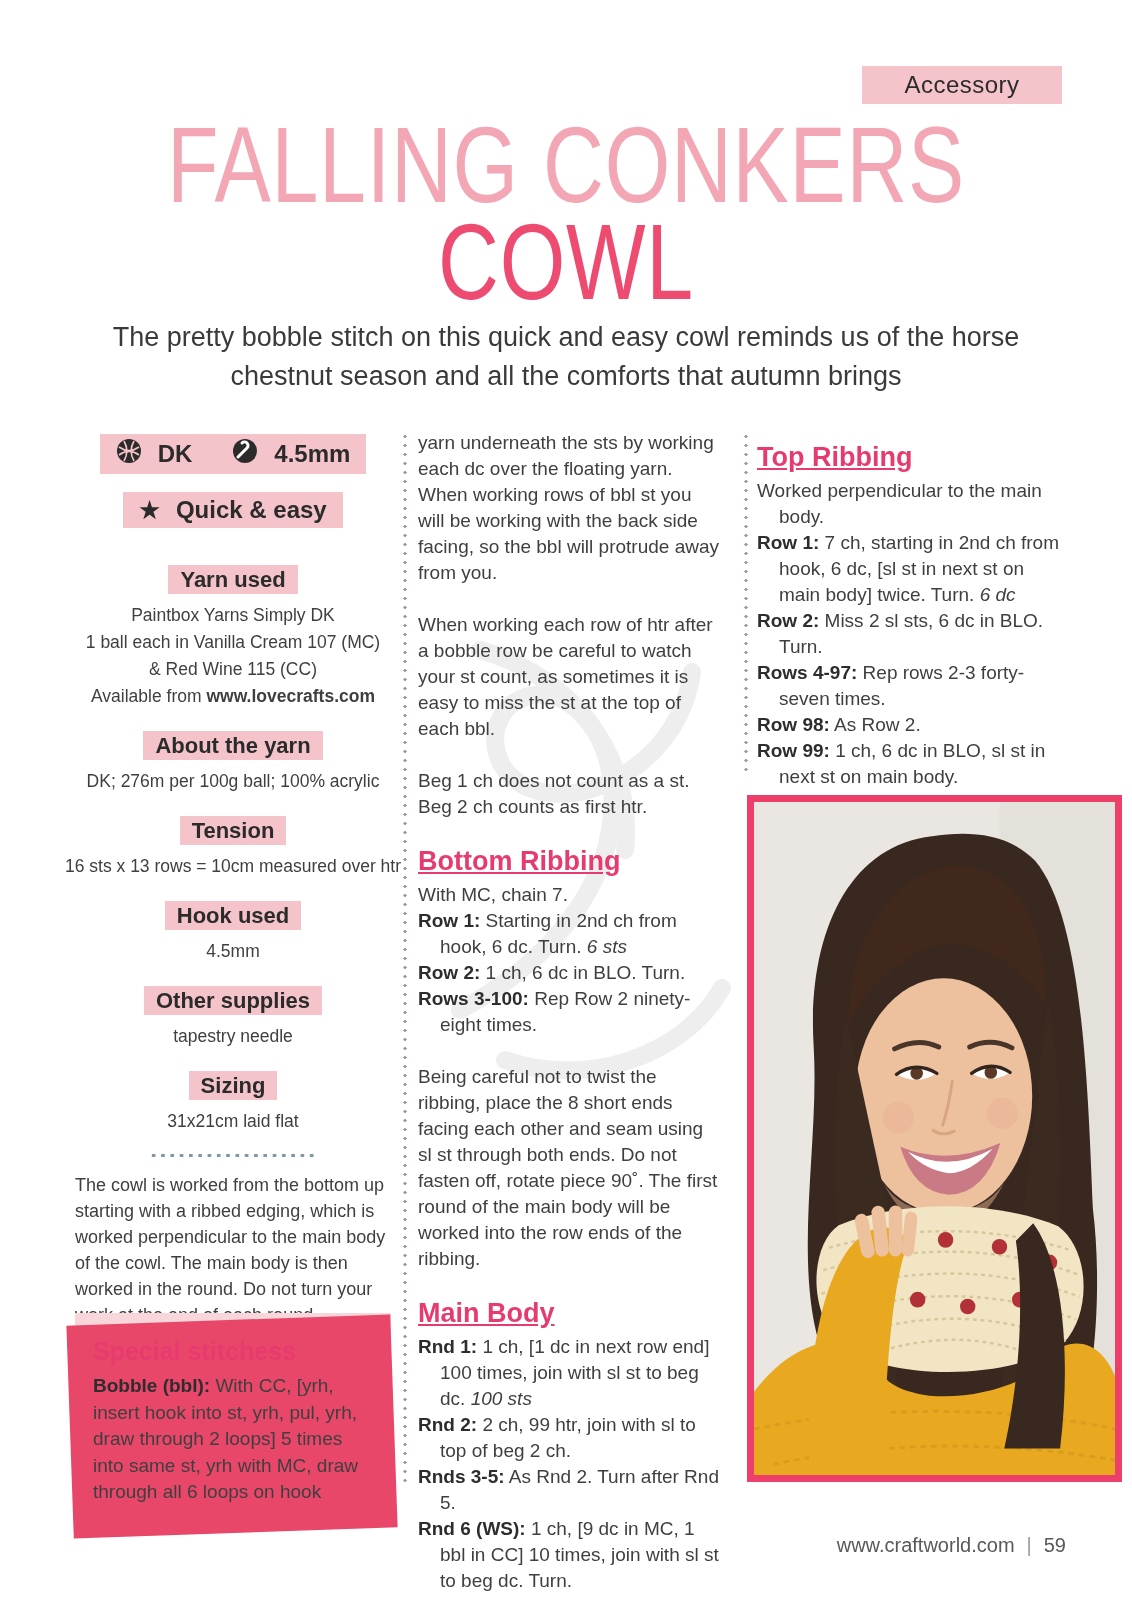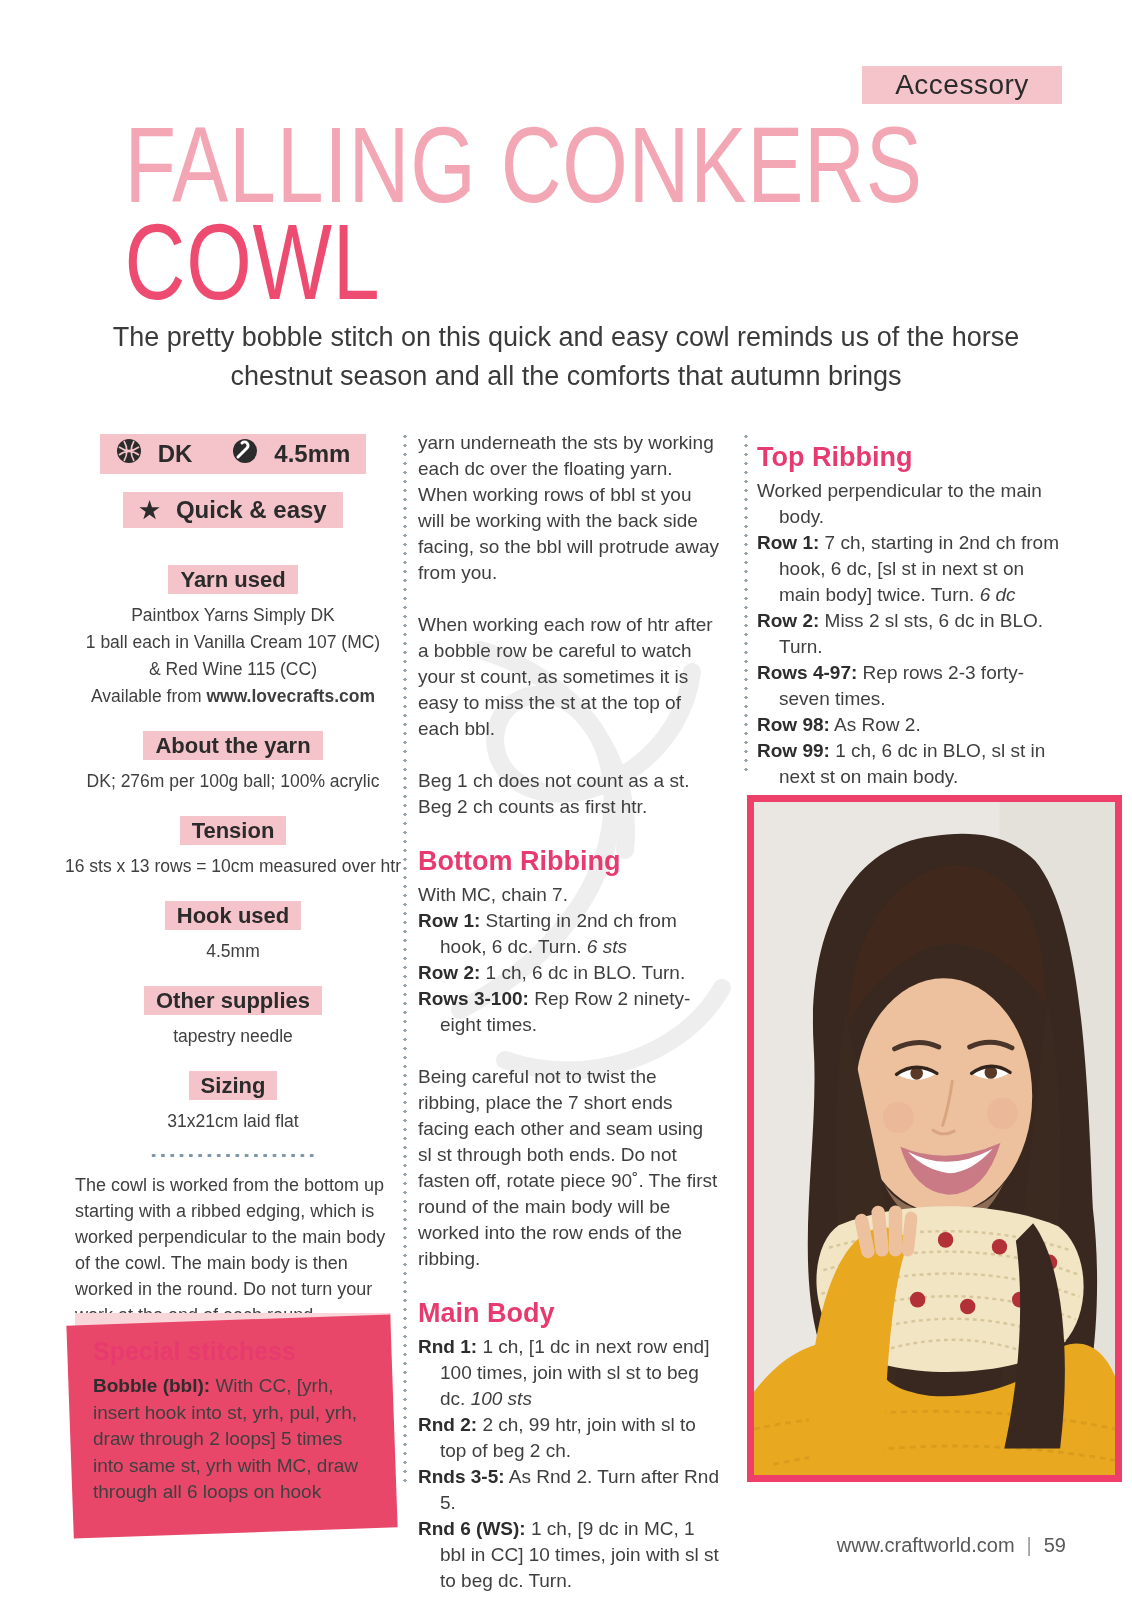--- a/index.html
+++ b/index.html
@@ -1,24 +1,24 @@
 <!DOCTYPE html>
 <html><head>
 <meta charset="utf-8">
 <style>
   html,body{margin:0;padding:0;background:#ffffff;}
   .page{position:relative;width:1132px;height:1601px;background:#fff;overflow:hidden;
         font-family:"Liberation Sans", sans-serif;color:#3f3f3f;}
 
   
   .cat-badge{position:absolute;top:66px;left:862px;width:200px;height:38px;background:#f5c4ca;
-             color:#2b2b2b;font-size:28px;letter-spacing:.5px;display:flex;align-items:center;justify-content:center;}
-
-  
-  .title-wrap{position:absolute;top:116px;left:0;width:100%;}
+             color:#2b2b2b;font-size:24px;letter-spacing:.5px;display:flex;align-items:center;justify-content:center;}
+
+  
+  .title-wrap{position:absolute;top:116px;left:0;width:100%;text-align:center;}
   .title-line{font-weight:400;letter-spacing:1px;transform:scaleX(.78);transform-origin:center;}
   .title-line1{font-size:108px;line-height:98px;color:#f3a6b3;}
   .title-line2{font-size:108px;line-height:96px;color:#ee4b71;}
   .subtitle{position:absolute;top:318px;left:0;width:100%;text-align:center;}
   .subtitle-inner{max-width:950px;margin:0 auto;font-size:27px;line-height:39px;color:#3a3a3a;}
 
   
   .col{position:absolute;top:432px;}
   .col-left{left:75px;width:316px;text-align:center;}
   .col-mid{left:418px;width:303px;top:430px;text-align:left;}
@@ -45,21 +45,21 @@
                background:#e8476a;transform:rotate(-2deg);z-index:-1;}
   .special-title{color:#e73a6e;font-weight:700;font-size:25px;margin:0 0 7px;}
   .special-body{font-size:19px;line-height:26.5px;color:#3f3f3f;}
   .special-body b{color:#2d2d2d;}
 
   
   .m-para{font-size:19px;line-height:26px;margin-bottom:26px;color:#3f3f3f;}
   .p-line{font-size:19px;line-height:26px;padding-left:22px;text-indent:-22px;color:#3f3f3f;}
   .p-line b,.m-para b,.after-para b{color:#2d2d2d;}
   .after-para{font-size:19px;line-height:26px;margin:26px 0;color:#3f3f3f;}
-  .section-title{font-size:27px;line-height:30px;font-weight:700;color:#e73a6e;margin:8px 0 6px;}
+  .section-title{font-size:27px;line-height:30px;font-weight:700;color:#e73a6e;margin:8px 0 6px;text-decoration:underline;}
   .col-right .section-title:first-child{margin-top:10px;}
   .start-heading{margin:34px 0 12px;font-size:31px;color:#2f2f2f;letter-spacing:.5px;
                  display:flex;align-items:center;gap:12px;font-weight:400;}
   .yarn-dot{width:17px;height:17px;display:inline-block;border-radius:50%;
             background:repeating-linear-gradient(50deg,#e48fa0 0 3px,#f3bfca 3px 5px);}
   .yarn-dot.big{width:24px;height:24px;flex:0 0 24px;}
 
   
   .dotted-v{position:absolute;top:432px;width:4px;
             background-image:radial-gradient(circle,#96a6ae 1.5px,transparent 1.7px);
@@ -148,21 +148,21 @@
         <div class="m-para">yarn underneath the sts by working each dc over the floating yarn. When working rows of bbl st you will be working with the back side facing, so the bbl will protrude away from you.</div>
         <div class="m-para">When working each row of htr after a bobble row be careful to watch your st count, as sometimes it is easy to miss the st at the top of each bbl.</div>
         <div class="m-para">Beg 1 ch does not count as a st.<br>Beg 2 ch counts as first htr.</div>
       </div>
     <div id="mid-sections">
         <div class="section-title">Bottom Ribbing</div>
         <div class="p-line">With MC, chain 7.</div>
         <div class="p-line"><b>Row 1:</b> Starting in 2nd ch from hook, 6 dc. Turn. <i>6 sts</i></div>
         <div class="p-line"><b>Row 2:</b> 1 ch, 6 dc in BLO. Turn.</div>
         <div class="p-line"><b>Rows 3-100:</b> Rep Row 2 ninety-eight times.</div>
-        <div class="after-para">Being careful not to twist the ribbing, place the 7 short ends facing each other and seam using sl st through both ends. Do not fasten off, rotate piece 90˚. The first round of the main body will be worked into the row ends of the ribbing.</div>
+        <div class="after-para">Being careful not to twist the ribbing, place the 8 short ends facing each other and seam using sl st through both ends. Do not fasten off, rotate piece 90˚. The first round of the main body will be worked into the row ends of the ribbing.</div>
         <div class="section-title">Main Body</div>
         <div class="p-line"><b>Rnd 1:</b> 1 ch, [1 dc in next row end] 100 times, join with sl st to beg dc. <i>100 sts</i></div>
         <div class="p-line"><b>Rnd 2:</b> 2 ch, 99 htr, join with sl to top of beg 2 ch.</div>
         <div class="p-line"><b>Rnds 3-5:</b> As Rnd 2. Turn after Rnd 5.</div>
         <div class="p-line"><b>Rnd 6 (WS):</b> 1 ch, [9 dc in MC, 1 bbl in CC] 10 times, join with sl st to beg dc. Turn.</div>
       </div>
   </div>
 
   <div class="col col-right">
     <div id="right-sections">

